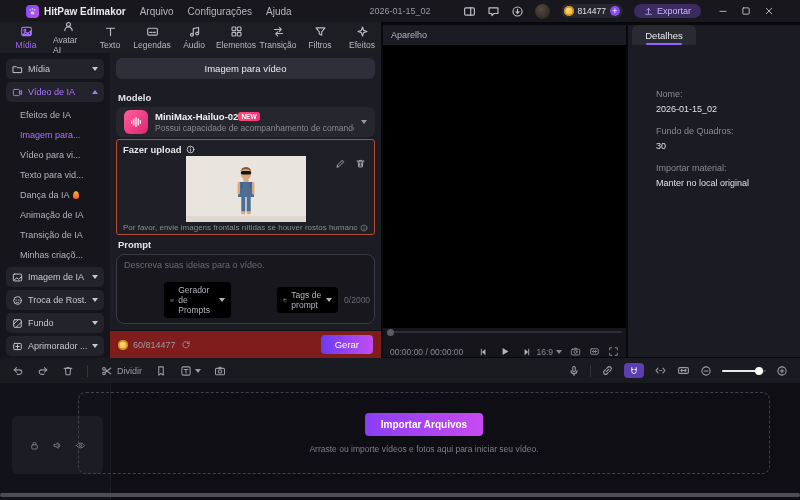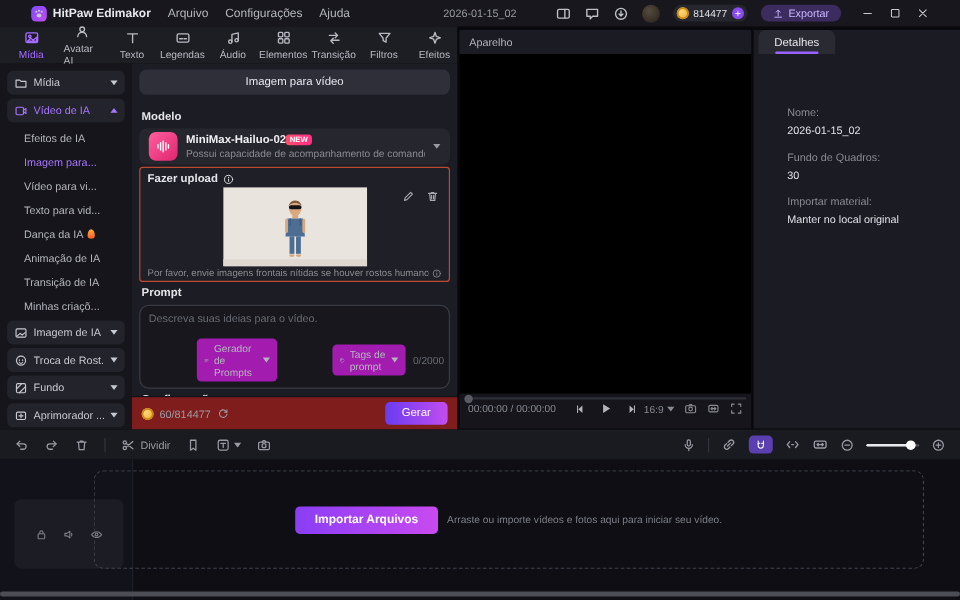--- a/index.html
+++ b/index.html
@@ -57,32 +57,32 @@
   .model-desc{color:#8a8a94;font-size:8.5px;white-space:nowrap;overflow:hidden;margin-top:1px;}
   .upload-box{border:1.5px solid var(--highlight,#bb4a30);border-radius:3px;margin-top:2px;height:96px;position:relative;box-sizing:border-box;background:#1f1f27;overflow:hidden;}
   .up-head{position:absolute;left:6px;top:4px;display:flex;align-items:center;gap:4px;color:#e4e4ea;font-weight:bold;font-size:9.5px;}
   .up-tools{position:absolute;right:8px;top:18px;display:flex;gap:9px;color:#a8a8b2;}
   .up-img{position:absolute;left:50%;top:16px;transform:translateX(-50%);width:120px;height:66px;}
   .up-hint{position:absolute;left:6px;right:6px;bottom:2px;color:#8a8a90;font-size:8px;white-space:nowrap;overflow:hidden;display:flex;align-items:center;gap:3px;}
   .prompt-box{border:1px solid #3a3a44;background:#17171d;border-radius:8px;height:70px;display:flex;flex-direction:column;padding:5px 7px;box-sizing:border-box;}
   .prompt-box textarea{flex:1;background:transparent;border:none;outline:none;resize:none;color:#d0d0d8;font-family:"Liberation Sans",sans-serif;font-size:9px;padding:0;}
   .prompt-box textarea::placeholder{color:#6a6a74;}
   .prompt-foot{display:flex;align-items:center;gap:6px;}
-  .p-btn{display:flex;align-items:center;gap:4px;background:#a21caf;color:#b4b4bc;border-radius:4px;padding:3px 6px;font-size:8.5px;margin-left:40px;}
+  .p-btn{display:flex;align-items:center;gap:4px;background:#000000;color:#b4b4bc;border-radius:4px;padding:3px 6px;font-size:8.5px;margin-left:40px;}
   .p-count{margin-left:auto;color:#6a6a74;font-size:8.5px;}
   .main-foot{position:absolute;left:0;right:0;bottom:0;height:28px;border-top:1px solid #12121a;display:flex;align-items:center;padding:0 8px;box-sizing:border-box;background:#7f1d1d;}
   .gen-btn{margin-left:auto;background:linear-gradient(90deg,#6a3cf0,#c14df0);color:#fff;font-size:9.5px;border-radius:4px;padding:4px 14px;}
   .credit-row{display:flex;align-items:center;gap:5px;color:#9a9aa2;font-size:9px;}
   
   .preview{left:383px;top:25px;width:243px;height:332px;background:#15151b;}
   .pv-head{height:20px;background:#1b1b23;display:flex;align-items:center;padding:0 8px;color:#b4b4bc;font-size:9px;}
   .pv-video{position:absolute;top:20px;left:0;right:0;height:283px;background:#000;}
   .pv-scrub{position:absolute;top:306px;left:4px;right:4px;height:2px;background:#2e2e38;border-radius:1px;}
   .pv-knob{position:absolute;top:303.5px;left:4px;width:7px;height:7px;border-radius:50%;background:#5a5a64;}
-  .pv-ctrl{position:absolute;bottom:0;left:0;right:0;height:22px;display:flex;align-items:flex-start;padding:0 7px;color:#8a8a94;font-size:8.5px;gap:18px;}
+  .pv-ctrl{position:absolute;bottom:0;left:0;right:0;height:22px;display:flex;align-items:flex-end;padding:0 7px;color:#8a8a94;font-size:8.5px;gap:18px;}
   .pv-center{position:absolute;left:50%;transform:translateX(-50%);display:flex;gap:11px;align-items:center;color:#b4b4bc;}
   .pv-right{margin-left:auto;display:flex;align-items:center;gap:8px;}
   
   .rightpanel{left:628px;top:25px;width:172px;height:332px;background:#1b1b23;}
   .dt-tab{position:absolute;left:4px;top:0;width:64px;height:20px;background:#2a2a33;border-radius:6px 6px 0 0;display:flex;align-items:center;justify-content:center;color:#e8e8ee;font-size:9.5px;}
   .dt-underline{position:absolute;left:18px;top:18px;width:36px;height:2px;background:var(--accent,#9a63ff);border-radius:1px;}
   .dt-body{position:absolute;top:30px;left:28px;right:8px;margin-top:28px;}
   .dt-label{color:#8a8a94;font-size:9px;margin-top:12px;}
   .dt-value{color:#e0e0e6;font-size:9px;margin-top:5px;}
   
@@ -91,21 +91,21 @@
   .tl-right{margin-left:auto;display:flex;align-items:center;gap:10px;}
   .tl-sep{width:1px;height:12px;background:#34343e;}
   .split-btn{display:flex;align-items:center;gap:4px;font-size:9px;}
   .magnet-pill{width:20px;height:15px;border-radius:4px;background:#5b3fb0;color:#fff;display:flex;align-items:center;justify-content:center;}
   .zoom-slider{width:44px;height:2px;background:#4a4a54;border-radius:1px;position:relative;}
   .zoom-fill{position:absolute;left:0;top:0;height:2px;width:36px;background:#e8e8ee;border-radius:1px;}
   .zoom-handle{position:absolute;left:33px;top:-3px;width:8px;height:8px;border-radius:50%;background:#fff;}
   .tl-body{left:0;top:383px;width:800px;height:117px;background:#0e0e14;}
   .tl-leftcol{position:absolute;left:0;top:0;width:110px;height:117px;background:#12121a;border-right:1px solid #1e1e26;}
   .track-box{position:absolute;left:12px;top:33px;width:91px;height:58px;background:#1c1c24;border-radius:6px;display:flex;align-items:center;justify-content:center;gap:12px;color:#7a7a84;}
-  .drop-zone{position:absolute;left:78px;top:9px;width:690px;height:80px;border:1px dashed #42424e;border-radius:8px;display:flex;flex-direction:row;align-items:center;justify-content:center;gap:8px;}
+  .drop-zone{position:absolute;left:78px;top:9px;width:690px;height:80px;border:1px dashed #42424e;border-radius:8px;display:flex;flex-direction:column;align-items:center;justify-content:center;gap:8px;}
   .import-btn{background:linear-gradient(90deg,#8a3ef5,#c94af0);color:#fff;font-size:10px;font-weight:bold;border-radius:4px;padding:6px 16px;}
   .drop-hint{color:#7f7f8a;font-size:8.5px;}
   .hscroll{position:absolute;left:0;top:110px;width:800px;height:4px;background:#4d4d56;border-radius:2px;}
 </style>
 </head>
 <body>
 
 <div class="abs titlebar">
   <div class="logo">
     <svg class="ic" width="9" height="9" viewBox="0 0 16 16">

